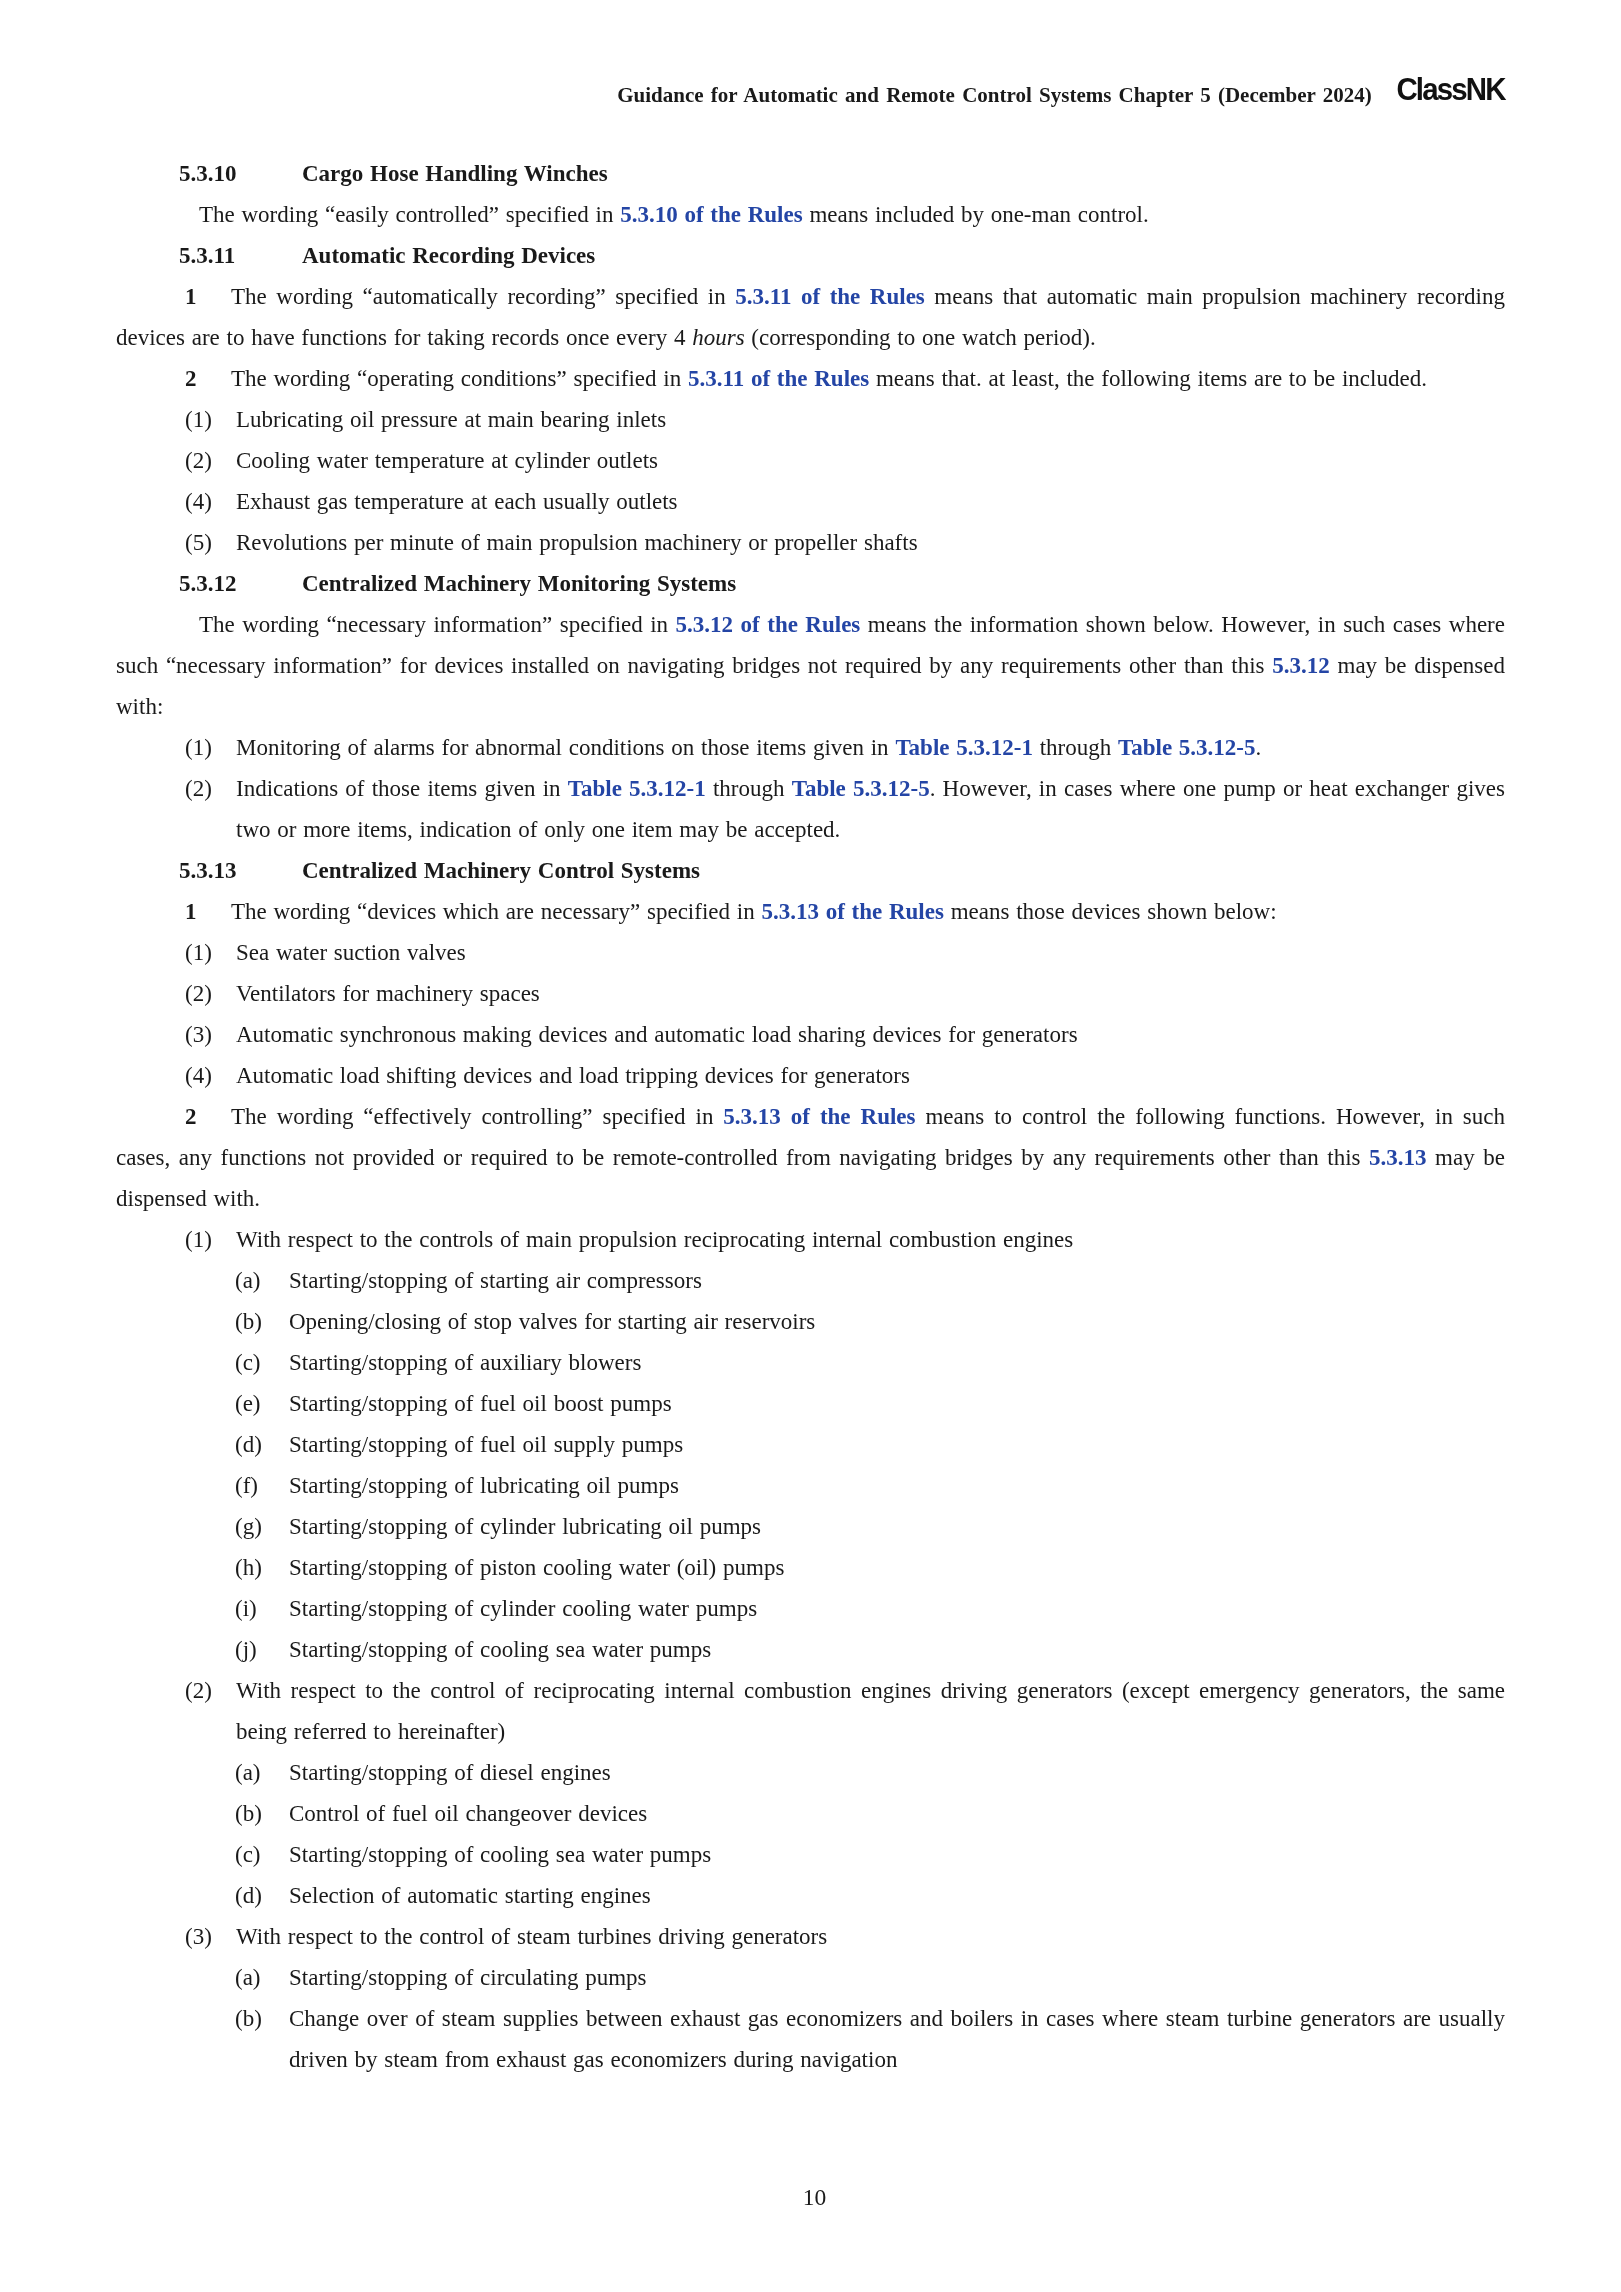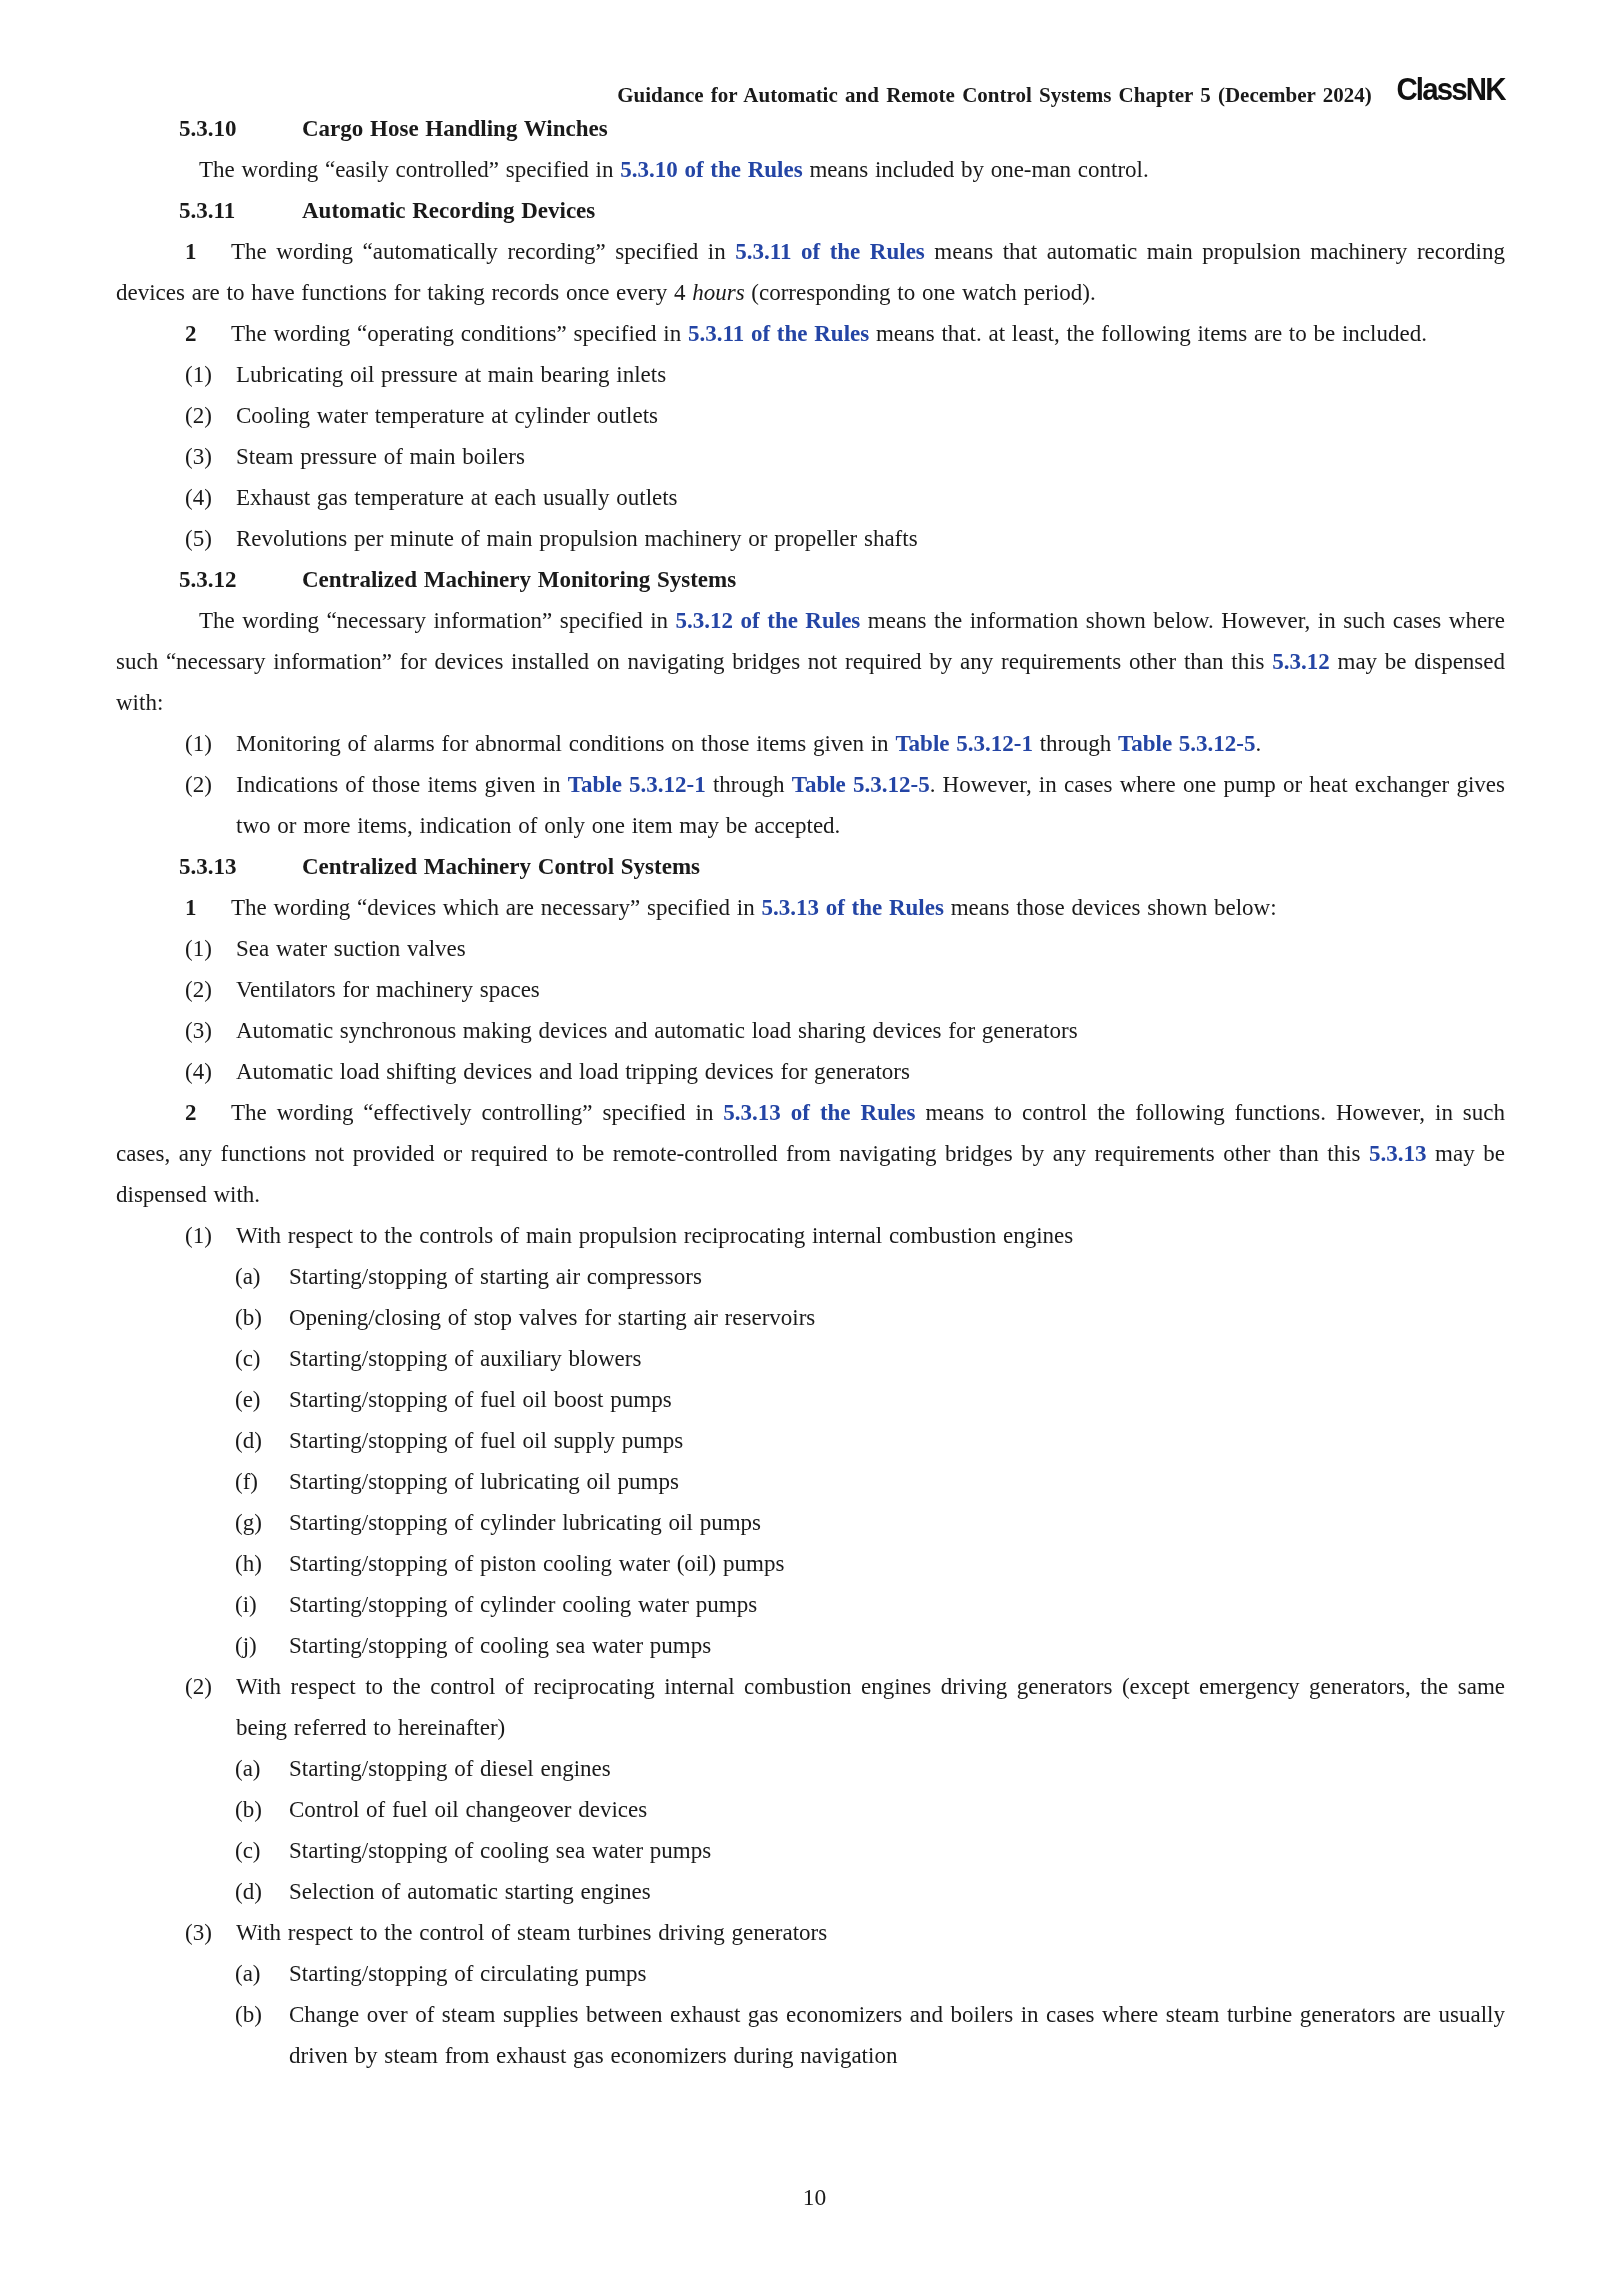--- a/index.html
+++ b/index.html
@@ -19,21 +19,21 @@
     white-space:nowrap;
   }
   .doc-header .htitle{font-weight:bold;font-size:21px;word-spacing:2px;}
   .doc-header .logo{
     display:inline-block;
     font-family:"Liberation Sans", sans-serif;
     font-weight:800;font-size:32px;letter-spacing:-2px;
     transform:scaleX(.92);transform-origin:right center;
     color:#111;
   }
-  main{display:block;}
+  main{display:block;margin-top:45px;}
   .block{line-height:41px;margin:0;}
   .justify{text-align:justify;}
   .heading{font-weight:bold;padding-left:63px;}
   .heading .num{display:inline-block;width:123px;}
   .para{text-indent:83px;}
   .numbered{text-indent:69px;}
   .numbered .pnum{display:inline-block;width:46px;font-weight:bold;text-indent:0;}
   .item{padding-left:120px;}
   .item .marker{display:inline-block;width:51px;margin-left:-51px;}
   .subitem{padding-left:173px;}
@@ -56,21 +56,20 @@
   </div>
 
   <main>
       <div class="block heading"><span class="num">5.3.10</span><span>Cargo Hose Handling Winches</span></div>
       <div class="block para"><span class="">The wording “easily controlled” specified in </span><a class="ref" style="color: rgb(36, 69, 165);">5.3.10 of the Rules</a><span class=""> means included by one-man control.</span></div>
       <div class="block heading"><span class="num">5.3.11</span><span>Automatic Recording Devices</span></div>
       <div class="block numbered justify"><span class="pnum">1</span><span class="">The wording “automatically  recording” specified in </span><a class="ref" style="color: rgb(36, 69, 165);">5.3.11 of the Rules</a><span class=""> means that automatic main propulsion machinery recording devices are to have functions for taking records once every 4 </span><span class="it">hours</span><span class=""> (corresponding to one watch period).</span></div>
       <div class="block numbered"><span class="pnum">2</span><span class="">The wording “operating conditions” specified in </span><a class="ref" style="color: rgb(36, 69, 165);">5.3.11 of the Rules</a><span class=""> means that. at least, the following items are to be included.</span></div>
       <div class="block item"><span class="marker">(1)</span><span class="">Lubricating oil pressure at main bearing inlets</span></div>
       <div class="block item"><span class="marker">(2)</span><span class="">Cooling water temperature  at cylinder  outlets</span></div>
-      <div class="block item"><span class="marker">(3)</span><span class="">Steam pressure of main boilers</span></div>
       <div class="block item"><span class="marker">(4)</span><span class="">Exhaust gas temperature at each usually outlets</span></div>
       <div class="block item"><span class="marker">(5)</span><span class="">Revolutions per minute of main propulsion machinery or propeller shafts</span></div>
       <div class="block heading"><span class="num">5.3.12</span><span>Centralized Machinery Monitoring Systems</span></div>
       <div class="block para justify"><span class="">The wording “necessary information” specified in </span><a class="ref" style="color: rgb(36, 69, 165);">5.3.12 of the Rules</a><span class=""> means the information shown below. However, in such cases where such “necessary information” for devices installed on navigating bridges not required by any requirements other than this </span><a class="ref" style="color: rgb(36, 69, 165);">5.3.12</a><span class=""> may be dispensed with:</span></div>
       <div class="block item"><span class="marker">(1)</span><span class="">Monitoring of alarms for abnormal conditions on those items given in </span><a class="ref" style="color: rgb(36, 69, 165);">Table 5.3.12-1</a><span class=""> through </span><a class="ref" style="color: rgb(36, 69, 165);">Table 5.3.12-5</a><span class="">.</span></div>
       <div class="block item justify"><span class="marker">(2)</span><span class="">Indications of those items given in </span><a class="ref" style="color: rgb(36, 69, 165);">Table 5.3.12-1</a><span class=""> through </span><a class="ref" style="color: rgb(36, 69, 165);">Table 5.3.12-5</a><span class="">. However, in cases where one pump or heat exchanger gives two or more items, indication of only one item may be accepted.</span></div>
       <div class="block heading"><span class="num">5.3.13</span><span>Centralized Machinery Control Systems</span></div>
       <div class="block numbered"><span class="pnum">1</span><span class="">The wording “devices which are necessary” specified in </span><a class="ref" style="color: rgb(36, 69, 165);">5.3.13 of the Rules</a><span class=""> means those devices shown below:</span></div>
       <div class="block item"><span class="marker">(1)</span><span class="">Sea water suction valves</span></div>
       <div class="block item"><span class="marker">(2)</span><span class="">Ventilators  for machinery  spaces</span></div>

